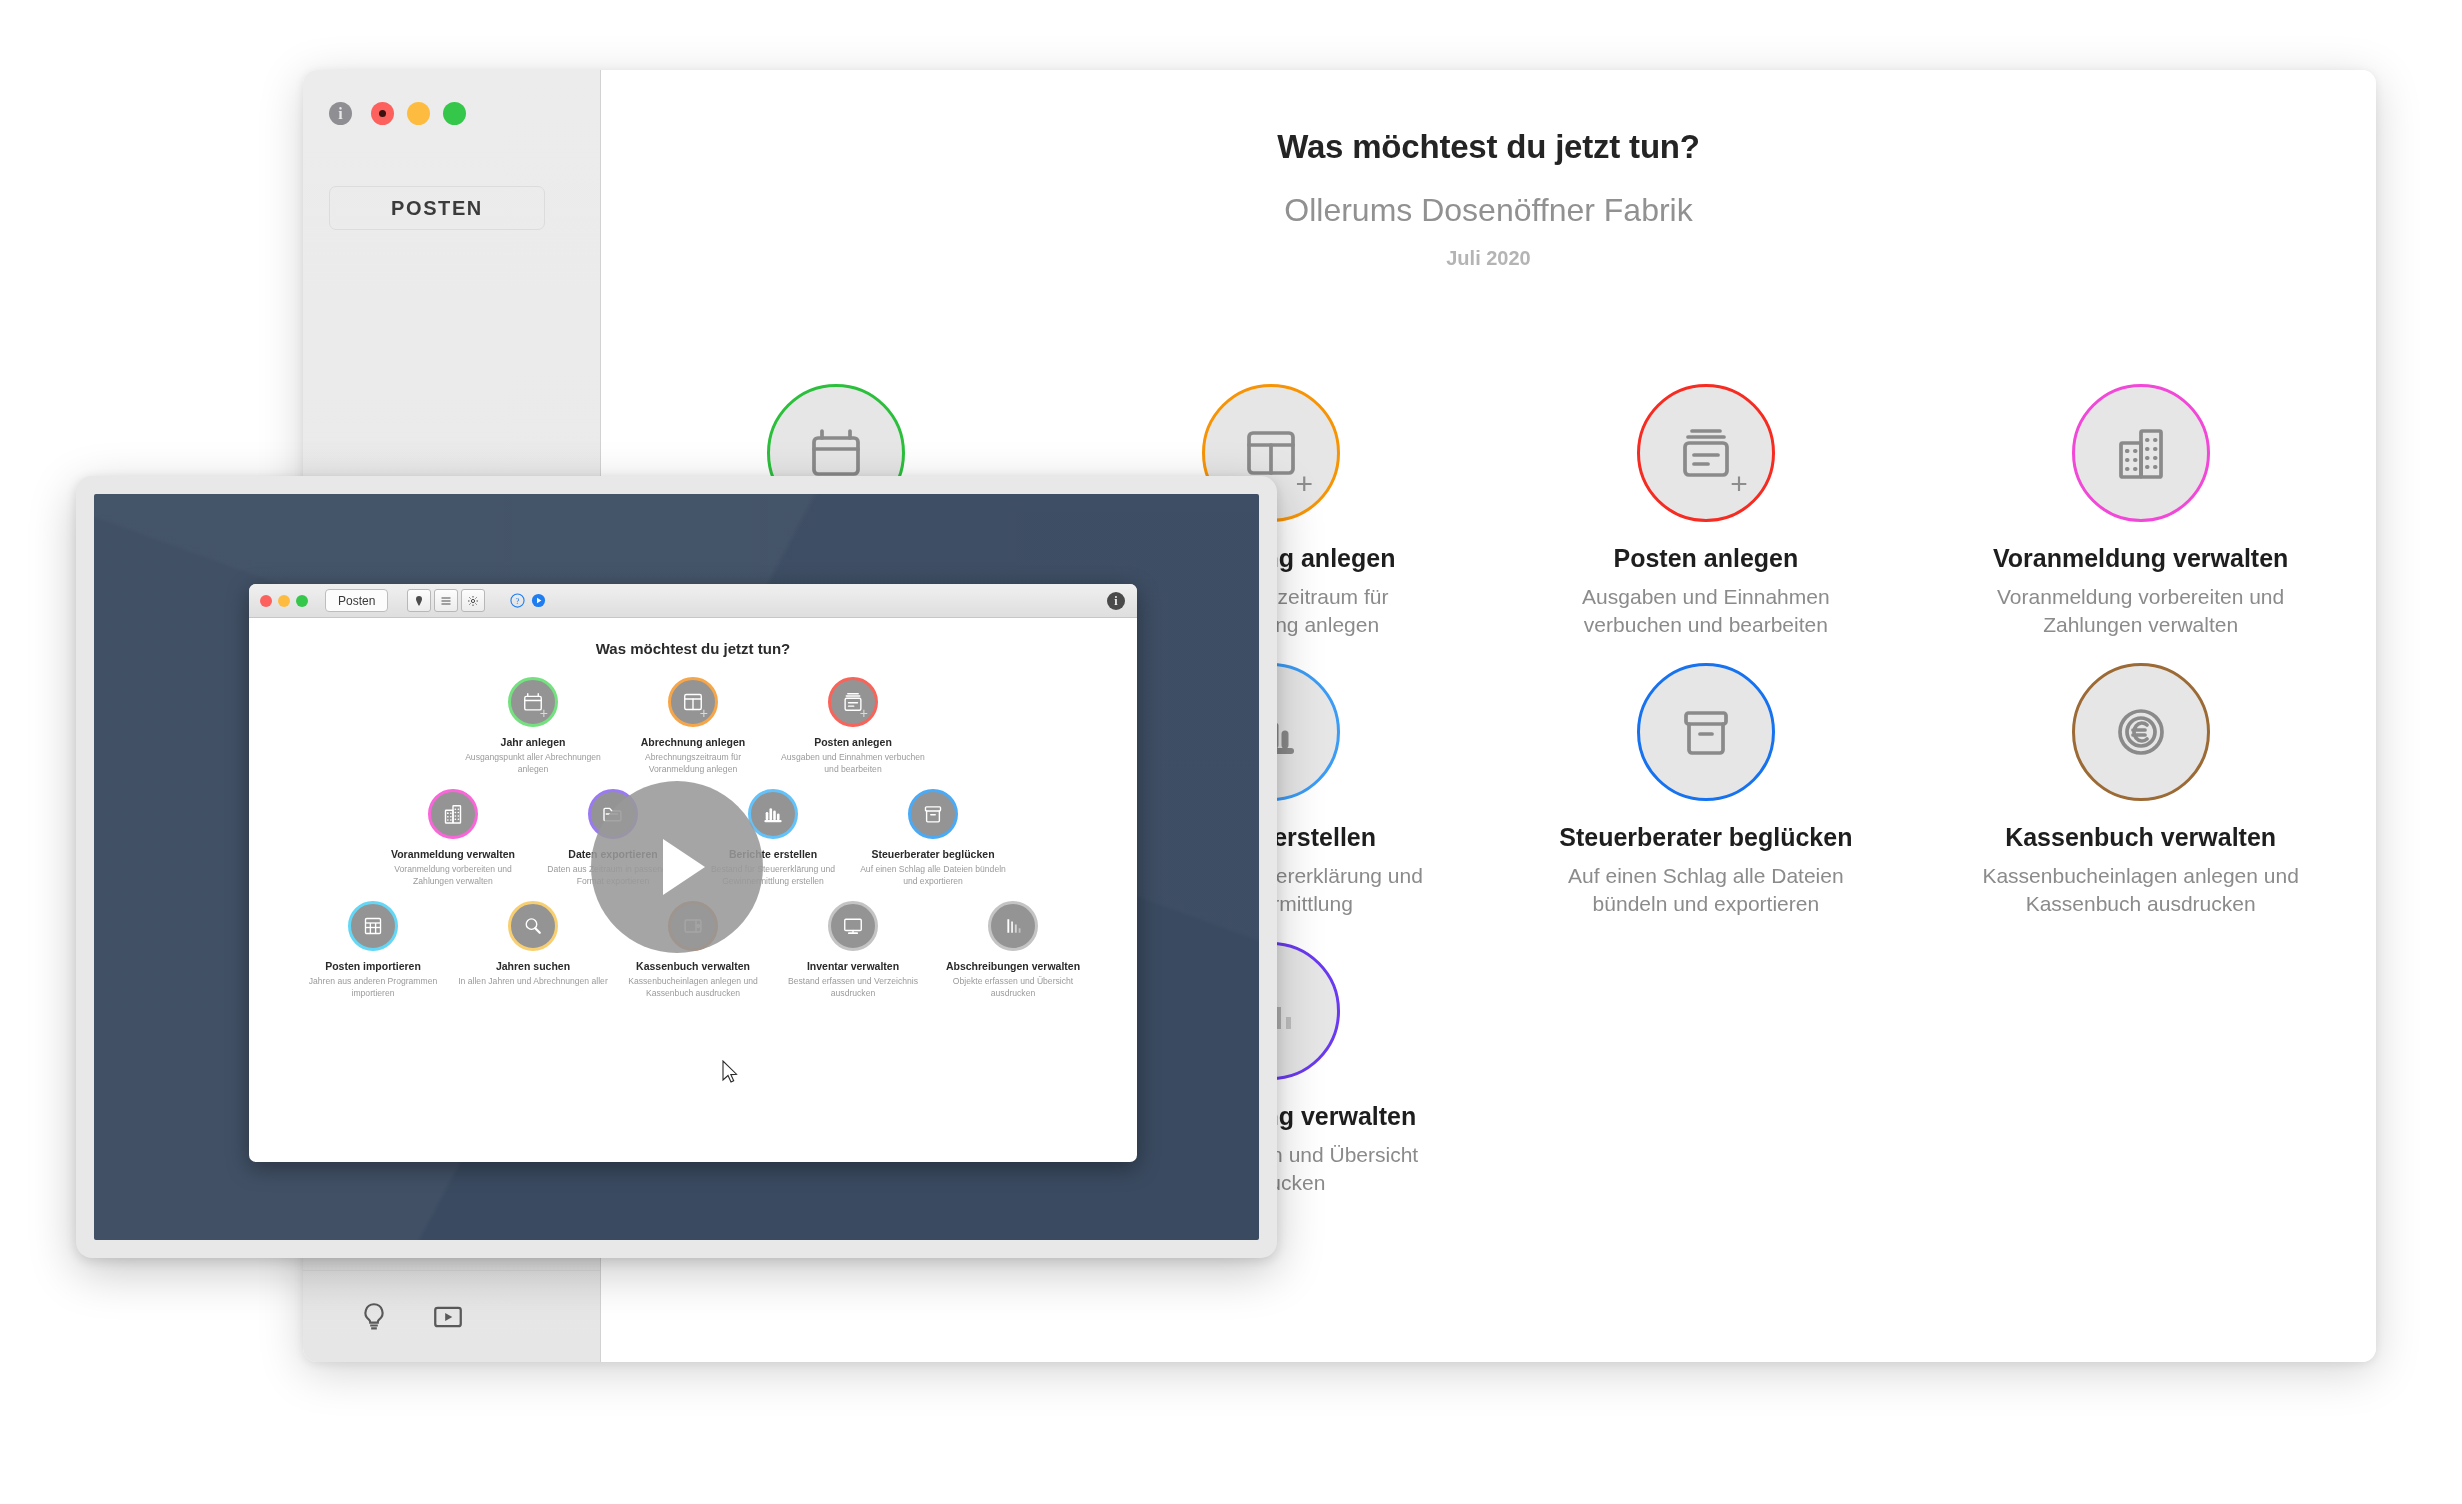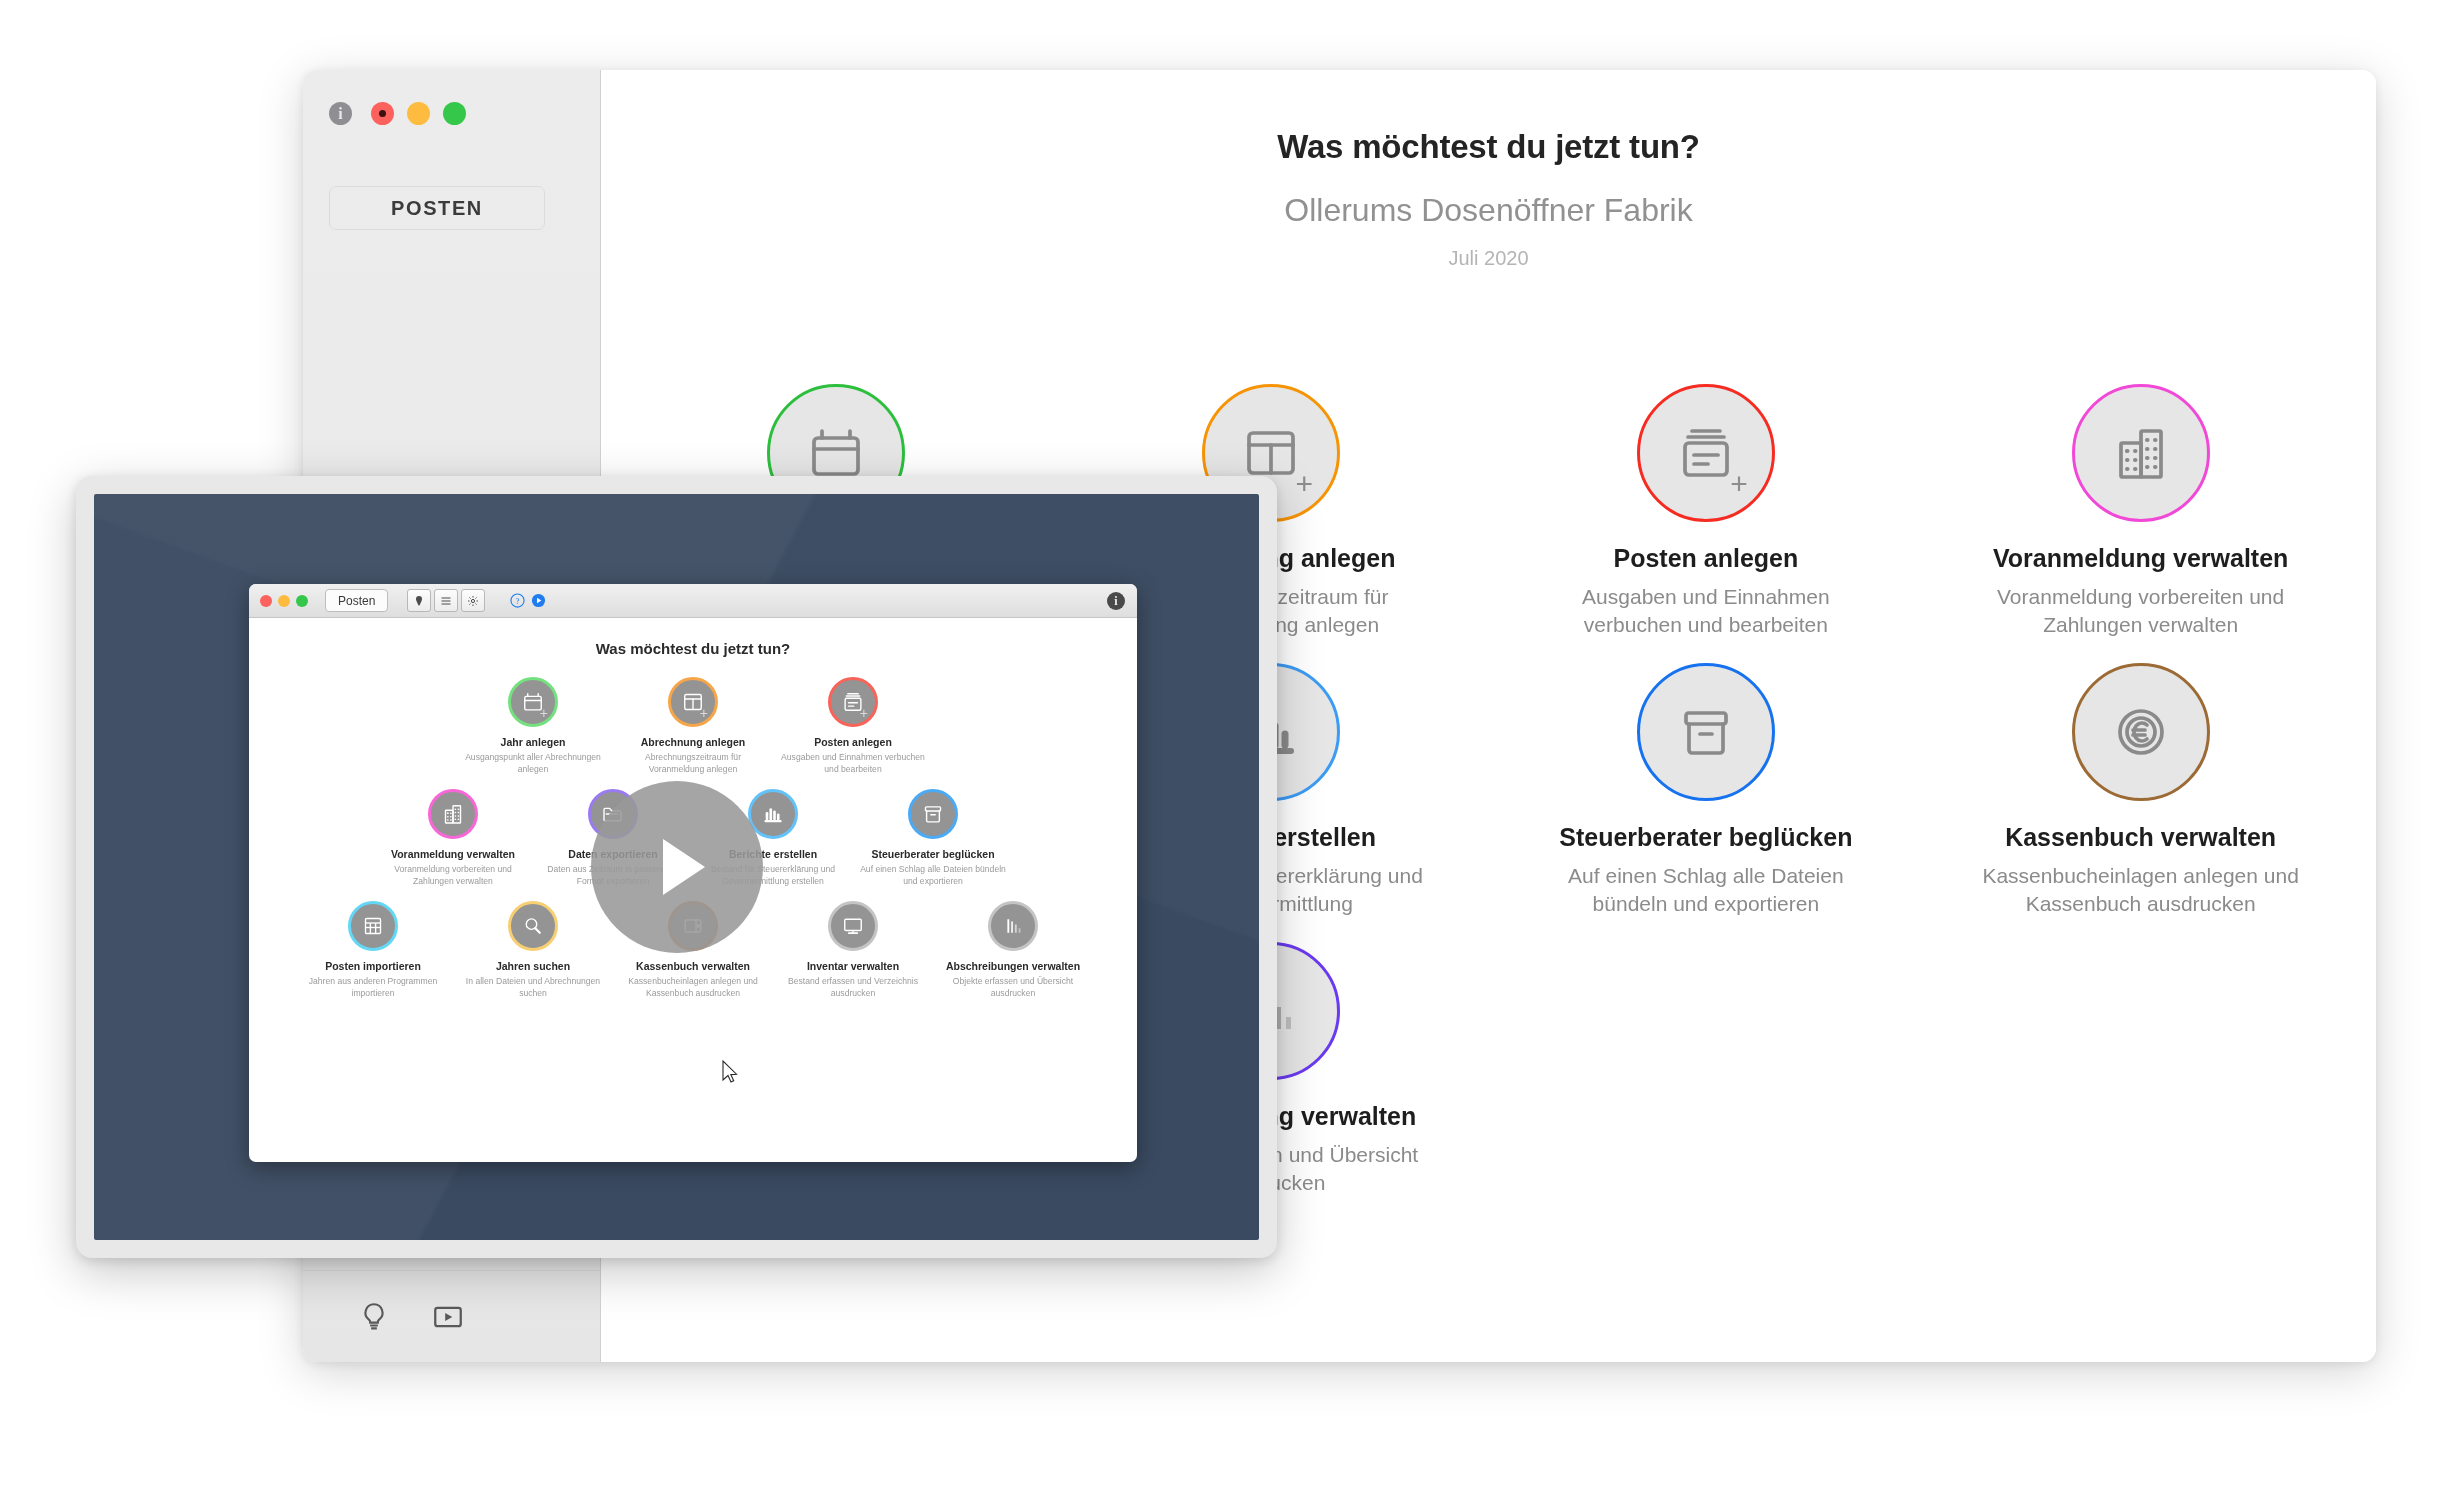--- a/index.html
+++ b/index.html
@@ -110,20 +110,21 @@
   }
   #main-company {
     font-size: 32px;
     color: #919191;
     margin-top: 26px;
   }
   #main-period {
     font-size: 20px;
     color: #b4b4b4;
     margin-top: 18px;
+    font-weight: bold;
   }
 
   #tile-grid {
     position: absolute;
     left: 0; top: 300px;
     width: 100%;
     display: grid;
     grid-template-columns: repeat(4, 1fr);
     row-gap: 0px;
     padding: 0 18px;
@@ -654,21 +655,21 @@
               </div>
               <div class="itile">
                 <div class="itile-circle" style="border-color:#f7cf72">
          <span class="itile-glyph"><svg class="g" viewBox="0 0 64 64" width="24" height="24" fill="none" stroke="#ffffff" stroke-width="3.712" stroke-linecap="round" stroke-linejoin="round">
                       <circle cx="28" cy="27" r="14"></circle>
                       <line x1="38" y1="38" x2="50" y2="50" stroke-width="6"></line>
                     </svg></span>
 
        </div>
        <div class="itile-title">Jahren suchen</div>
-       <div class="itile-sub">In allen Dateien und Abrechnungen suchen</div>
+       <div class="itile-sub">In allen Jahren und Abrechnungen aller</div>
               </div>
               <div class="itile">
                 <div class="itile-circle" style="border-color:#c0784f">
          <span class="itile-glyph"><svg class="g" viewBox="0 0 64 64" width="24" height="24" fill="none" stroke="#ffffff" stroke-width="3.712" stroke-linecap="round" stroke-linejoin="round">
                       <rect x="11" y="16" width="42" height="32" rx="4"></rect>
                       <path d="M40 16 v32"></path>
                       <circle cx="46" cy="32" r="3.2"></circle>
                     </svg></span>
 
        </div>

